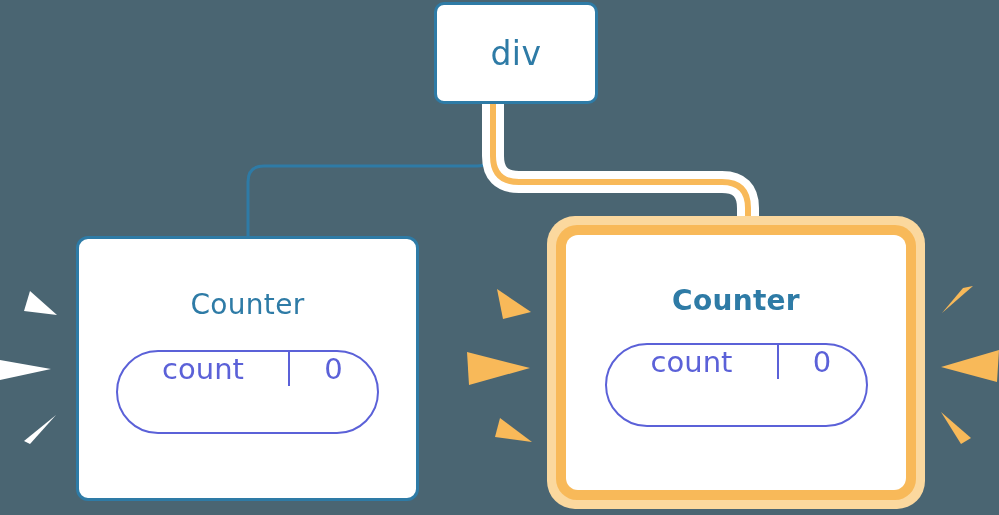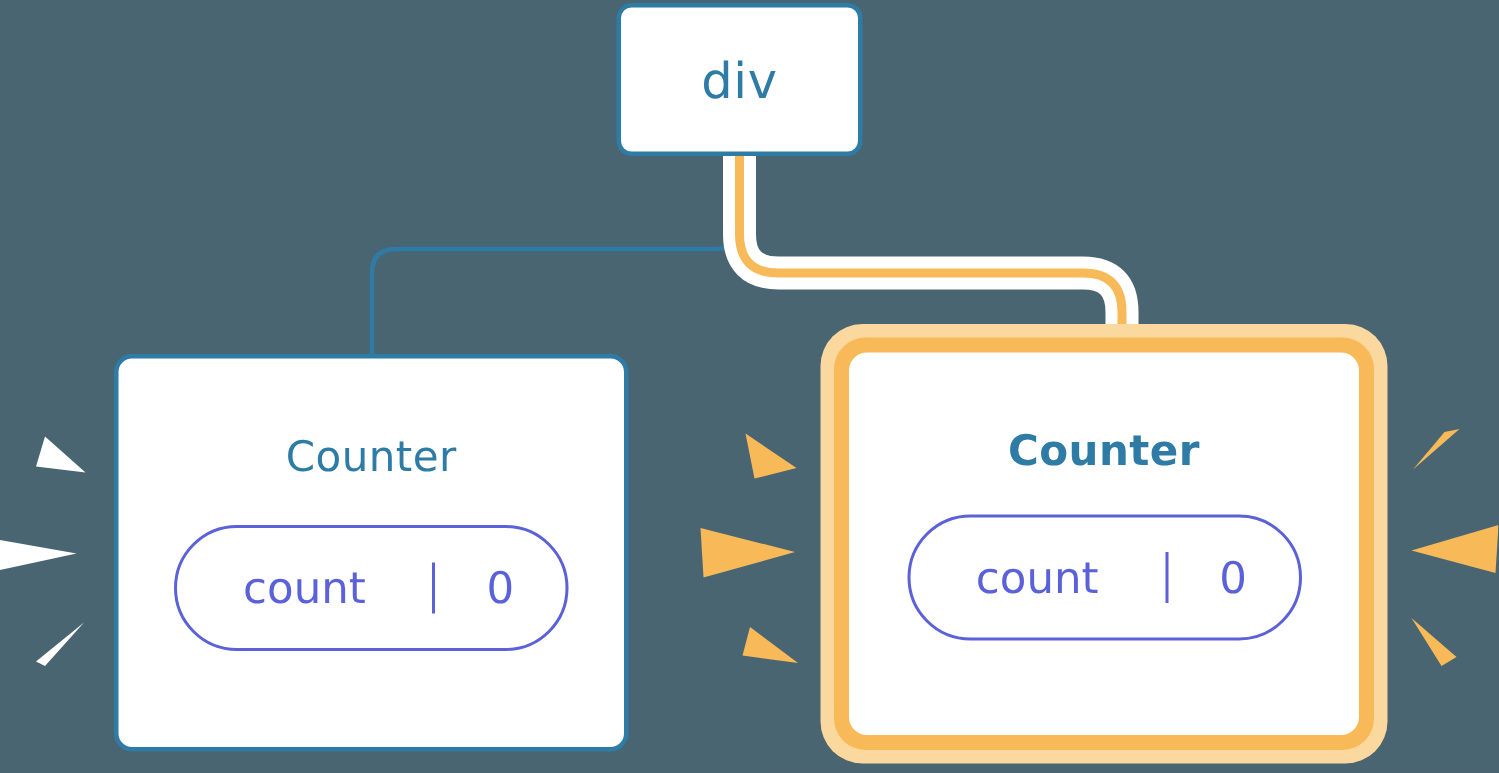--- a/index.html
+++ b/index.html
@@ -29,21 +29,21 @@
   
   .node {
     position: absolute;
     background: #ffffff;
     box-sizing: border-box;
     display: flex;
     flex-direction: column;
     align-items: center;
   }
   .node-div {
-    left: 411px;
+    left: 434px;
     top: 2px;
     width: 164px;
     height: 102px;
     border: 3px solid #2e7ba6;
     border-radius: 10px;
     justify-content: center;
   }
   .node-title-div {
     font-size: 33px;
     color: #2e7ba6;
@@ -103,21 +103,21 @@
   
   .pill {
     position: relative;
     margin-top: 31px;
     width: 263px;
     height: 84px;
     border: 2px solid #5b61d8;
     border-radius: 42px;
     box-sizing: border-box;
     display: flex;
-    align-items: center;
+    align-items: flex-start;
     background: transparent;
   }
   .pill-right .pill {
     margin-top: 28px;
   }
   .pill-key {
     flex: 0 0 172px;
     display: flex;
     align-items: center;
     justify-content: center;

